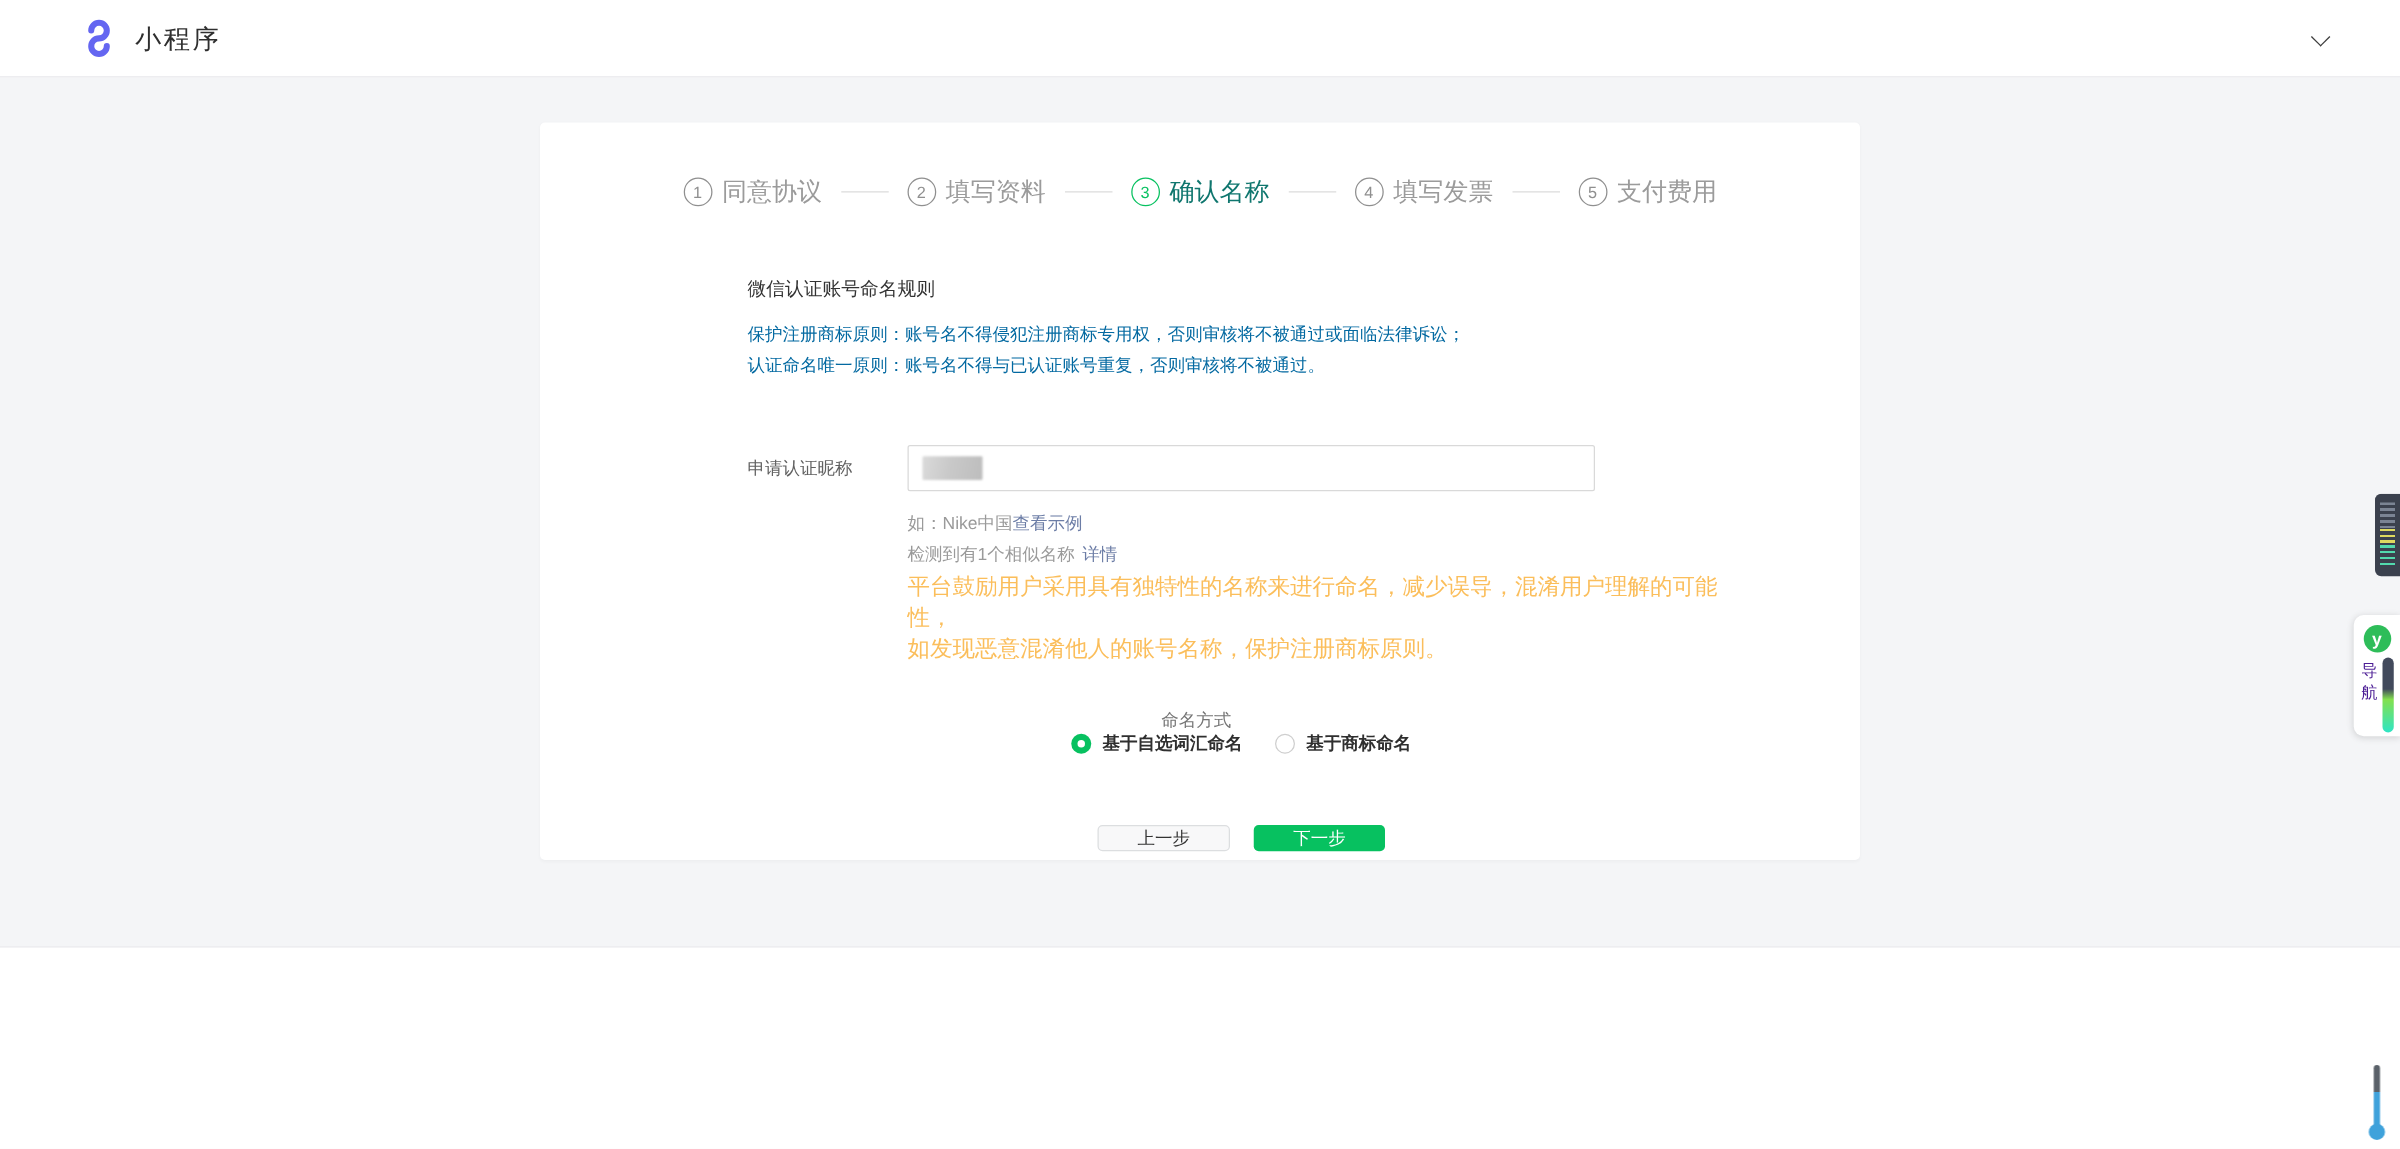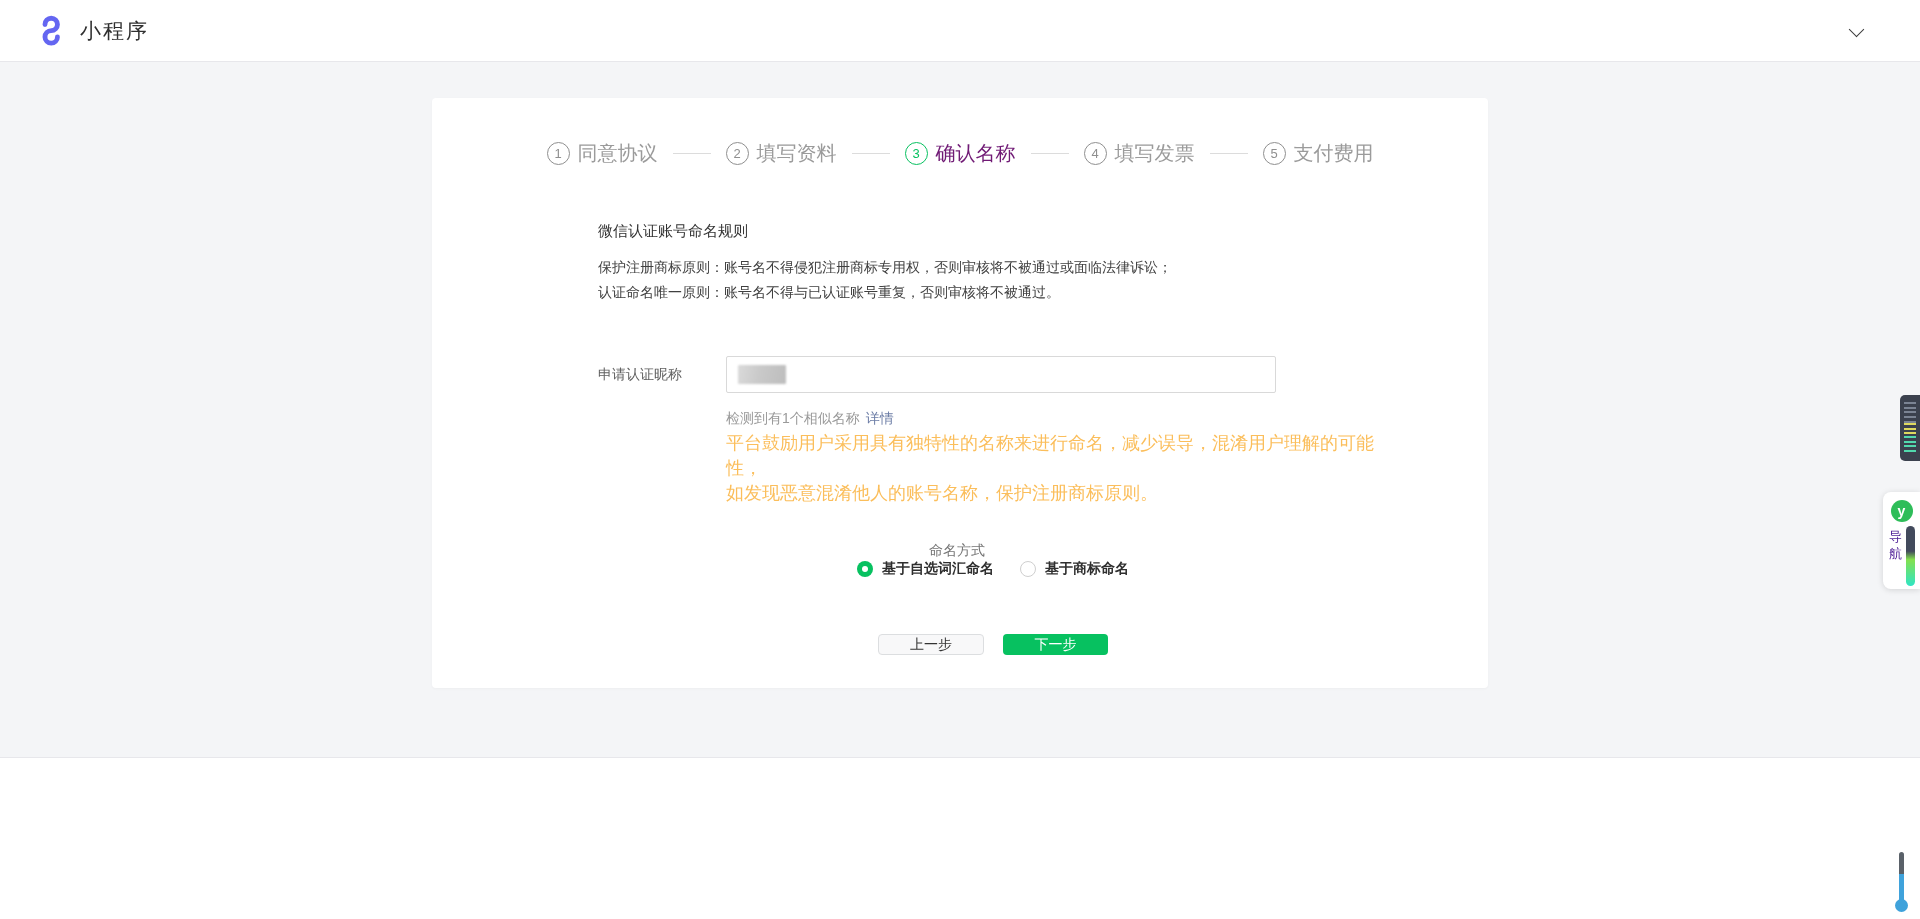--- a/index.html
+++ b/index.html
@@ -5,21 +5,21 @@
   * { margin:0; padding:0; box-sizing:border-box; }
   html,body { width:1920px; height:919px; }
   body {
     font-family:"Liberation Sans","DejaVu Sans",sans-serif;
     background:#ffffff; position:relative; overflow:hidden;
   }
 
   
   .topbar {
     height:62px; background:#fff; border-bottom:1px solid #e7e7eb;
-    display:flex; align-items:center; padding-left:32px; position:relative;
+    display:flex; align-items:center; padding-left:60px; position:relative;
   }
   .logo-icon { width:38px; height:34px; display:block; }
   .topbar-title { font-size:21px; color:#2f2f2f; margin-left:10px; letter-spacing:2px; }
   .chevron {
     position:absolute; right:58px; top:24px; width:11px; height:11px;
     border-right:1.6px solid #3c3c3c; border-bottom:1.6px solid #3c3c3c;
     transform:rotate(45deg); cursor:pointer;
   }
 
   
@@ -32,27 +32,27 @@
   
   .stepper { display:flex; justify-content:center; align-items:center; padding-top:42px; }
   .step { display:flex; align-items:center; }
   .circ {
     width:23px; height:23px; border:1.5px solid #8f8f8f; border-radius:50%;
     display:flex; align-items:center; justify-content:center;
     font-size:13px; color:#8f8f8f; flex:none;
   }
   .slabel { font-size:20px; color:#9b9b9b; margin-left:8px; white-space:nowrap; }
   .step.active .circ { border-color:#07C160; color:#07C160; }
-  .step.active .slabel { color:#701a75;font-family:Liberation Mono, monospace; }
+  .step.active .slabel { color:#0f766e;font-family:Liberation Mono, monospace; }
   .conn { width:38px; height:1px; background:#dcdcdc; margin:0 15px; }
 
   
   .content { padding:55px 100px 0 166px; }
   .rules-title { font-size:15px; font-weight:400; color:#333; margin-bottom:14px; }
-  .rule-line { font-size:14px; color:#404040; line-height:25px; }
+  .rule-line { font-size:14px; color:#0369a1; line-height:25px; }
 
   .form-row { display:flex; margin-top:51px; }
   .form-label { width:128px; flex:none; font-size:14px; color:#616161; padding-top:10px; }
   .form-label.dim { color:#757575; }
 
   .input-wrap { position:relative; width:550px; }
   .text-input {
     width:550px; height:37px; border:1px solid #d9d9d9; border-radius:2px;
     padding:0 12px; font-size:14px; color:#333; outline:none; background:#fff;
   }
@@ -173,20 +173,21 @@
       <p class="rule-line">认证命名唯一原则：账号名不得与已认证账号重复，否则审核将不被通过。</p>
 
       <div class="form-row">
         <div class="form-label">申请认证昵称</div>
         <div>
           <div class="input-wrap">
             <input class="text-input" type="text" style="">
             <div class="redacted"></div>
           </div>
           <div class="hints">
+            <div class="hint-line"><span>如：Nike中国</span><a class="hint-link">查看示例</a></div>
             <div class="hint-line"><span>检测到有1个相似名称</span><a class="hint-link spaced">详情</a></div>
             <div class="warn-line">平台鼓励用户采用具有独特性的名称来进行命名，减少误导，混淆用户理解的可能性，</div>
             <div class="warn-line">如发现恶意混淆他人的账号名称，保护注册商标原则。</div>
           </div>
         </div>
       </div>
 
       <div class="form-row radio-row">
         <div class="form-label dim" style="padding-top:0;">命名方式</div>
         <div class="radio-group">

